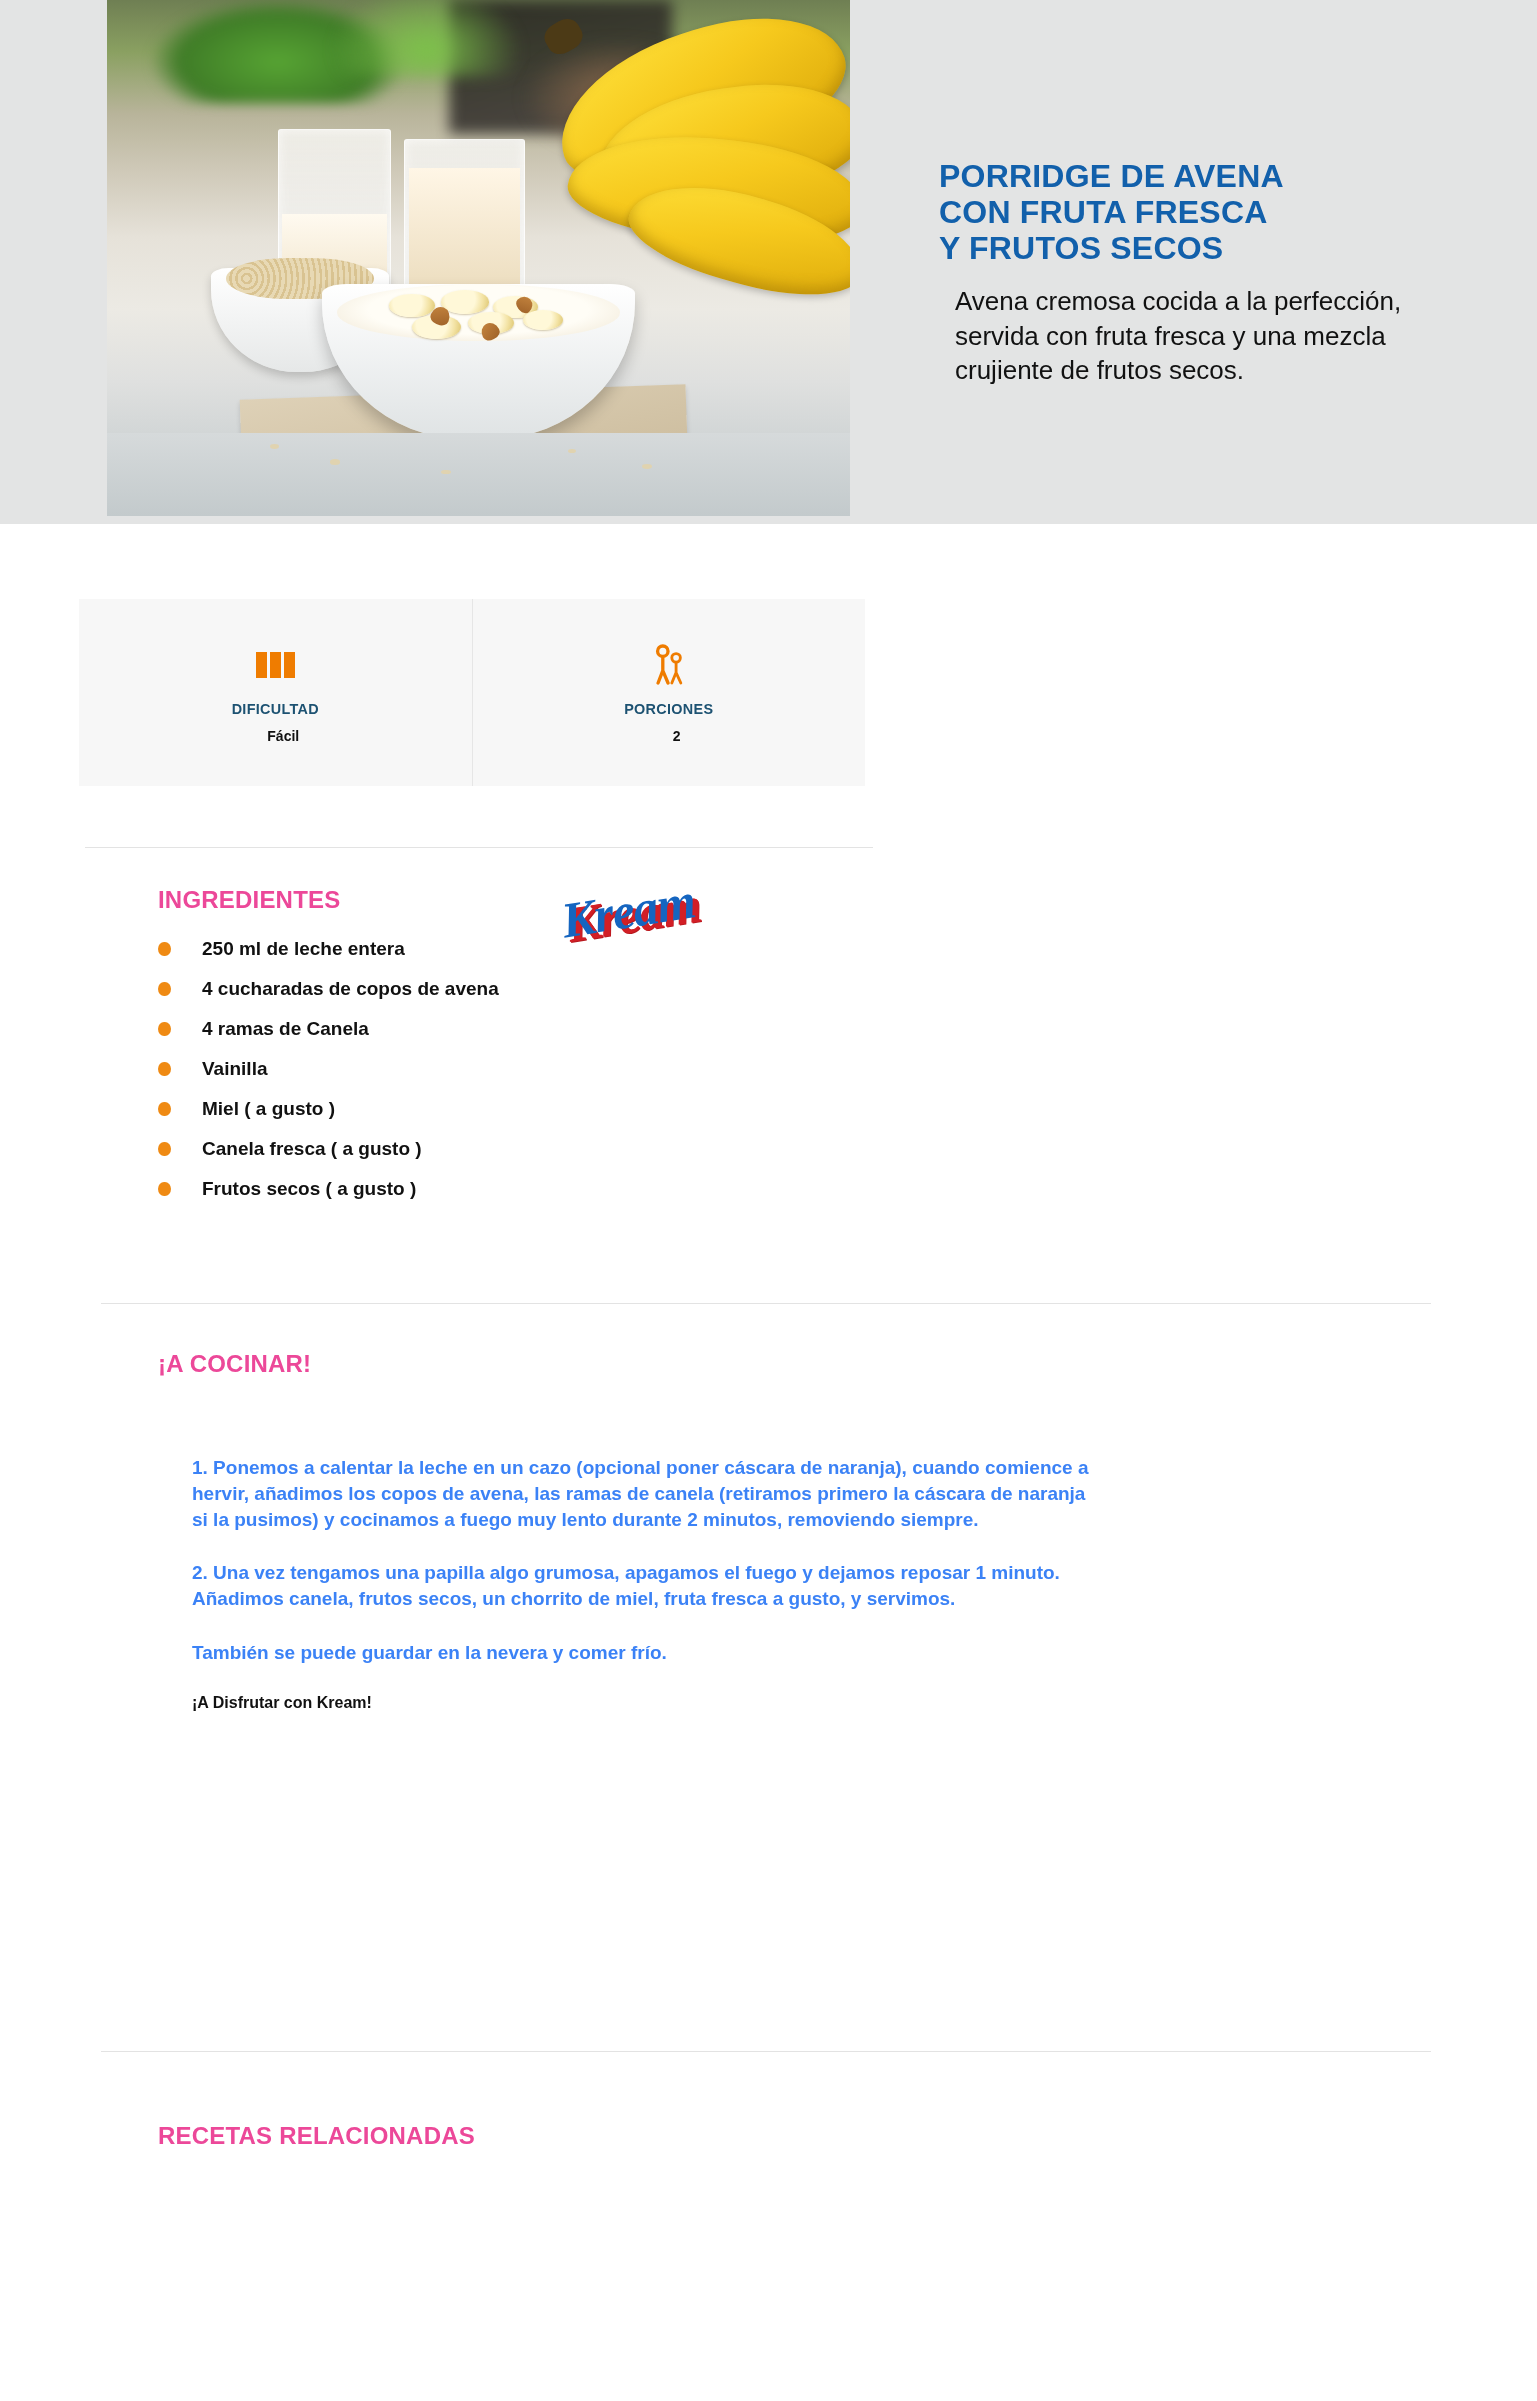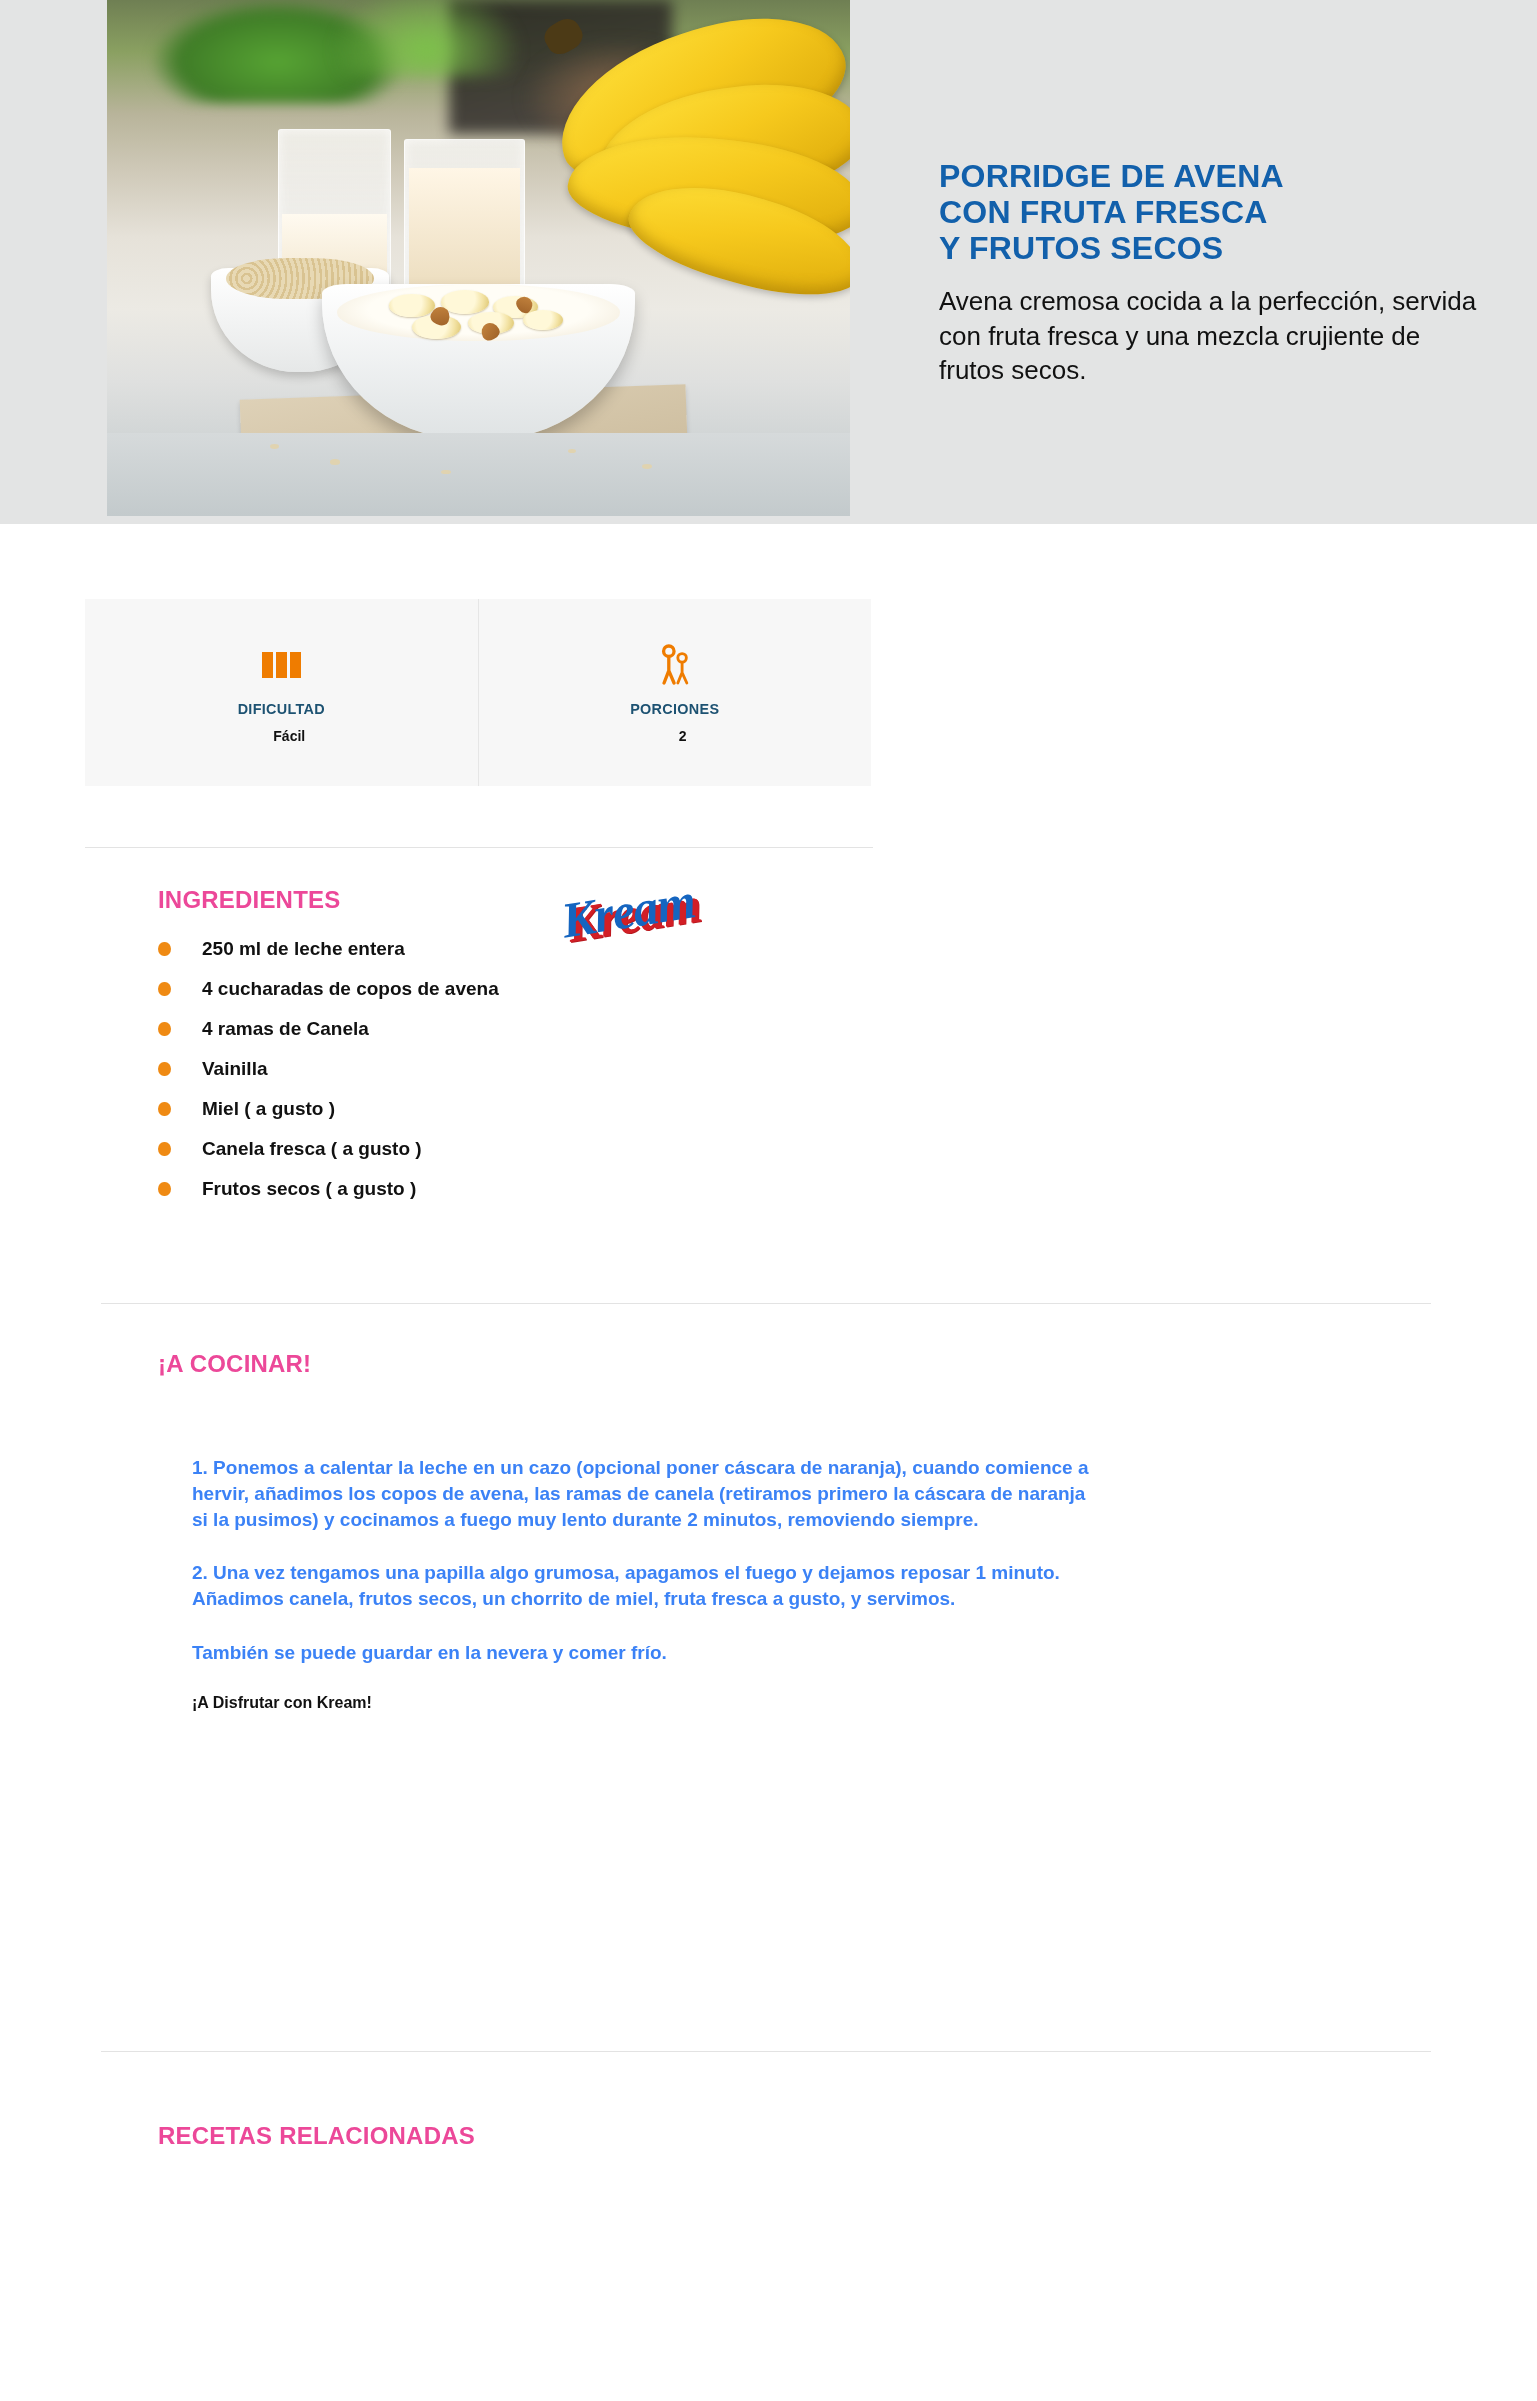--- a/index.html
+++ b/index.html
@@ -100,25 +100,25 @@
     background:linear-gradient(180deg,#d6dadb,#c3cacc);}
   .crumb{position:absolute;background:#e0d3ae;border-radius:50%;opacity:.95;}
 
   .hero-txt{position:absolute;left:939px;top:158px;width:543px;}
   .hero-title{
     color:#1260ab;font-weight:bold;font-size:32px;line-height:1.13;
     letter-spacing:0.2px;margin:0 0 17.3px 0;
     font-family:"Liberation Sans", sans-serif;
   }
   .hero-title div{display:block;}
-  .hero-desc{color:#111;font-size:26px;line-height:1.34;margin:0;}
+  .hero-desc{color:#111;font-size:26px;line-height:1.34;margin:16px;}
 
   
   .stats{
-    position:absolute;left:85px;top:599px;width:786px;height:187px;
+    position:absolute;left:79px;top:599px;width:786px;height:187px;
     background:#f7f7f7;display:flex;justify-content:flex-end;
   }
   .stat{
     flex:1;display:flex;flex-direction:column;align-items:center;justify-content:center;
     border-right:1px solid #e6e6e6;height:100%;
   }
   .stat:last-child{border-right:none;}
   .stat-icon{height:48px;display:flex;align-items:center;justify-content:center;margin-bottom:12.5px;}
   .bars{display:flex;gap:3.4px;align-items:flex-end;}
   .bars i{display:block;width:10.6px;height:26px;background:#ef7c00;}

